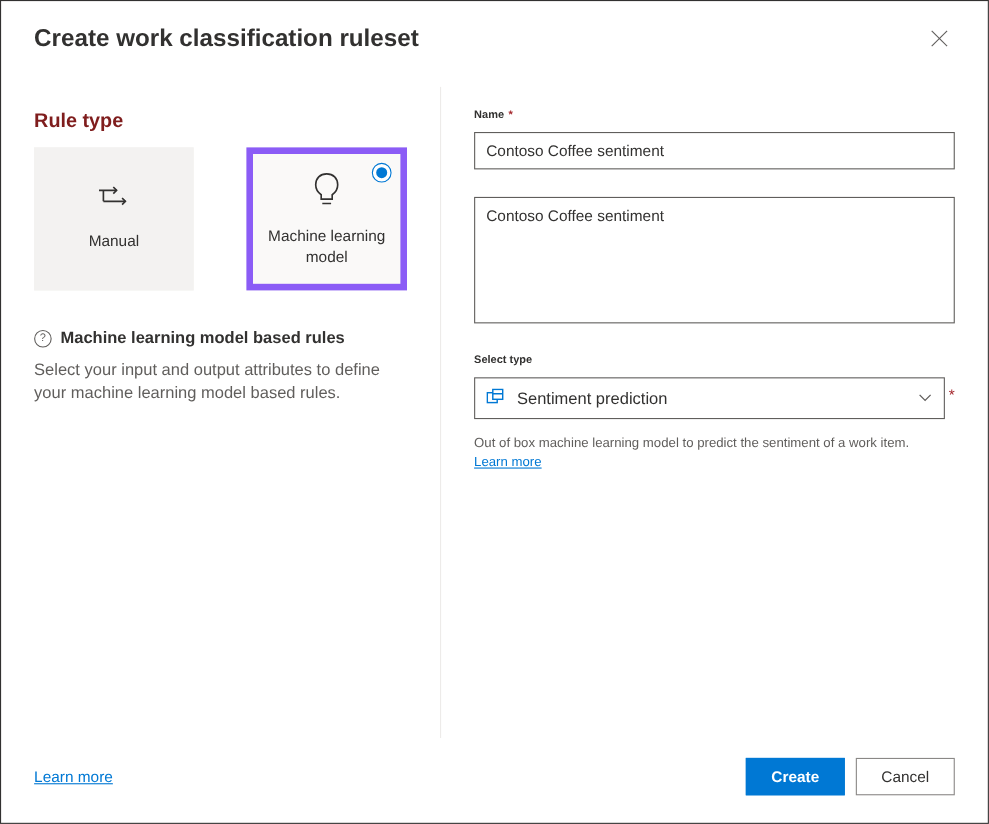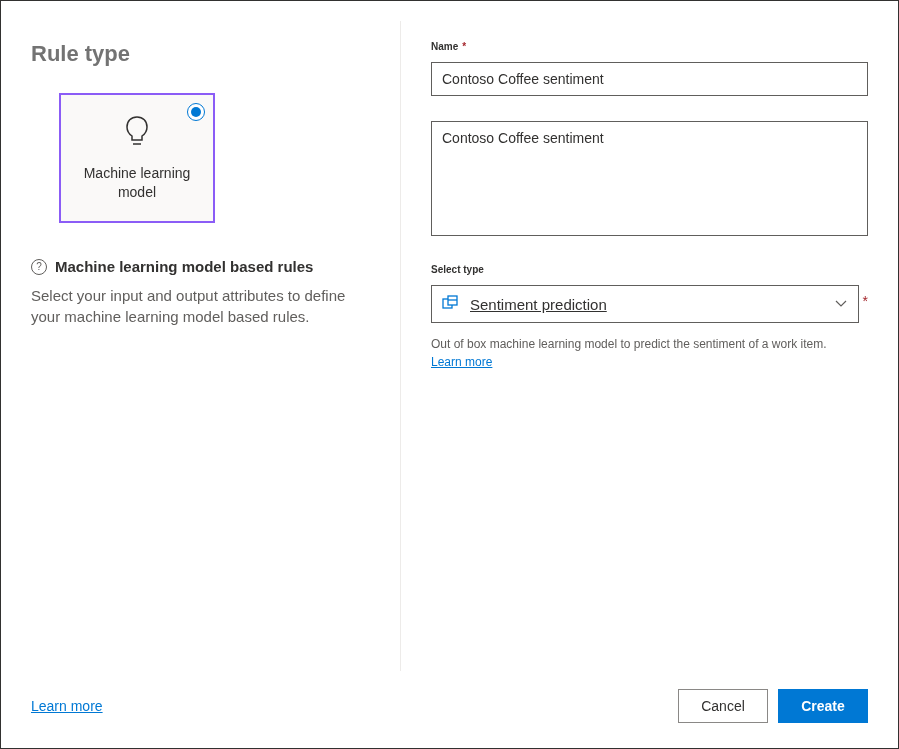--- a/index.html
+++ b/index.html
@@ -60,45 +60,45 @@
       padding-top: 20px;
       padding-bottom: 30px;
     }
     .right-pane {
       flex: 1;
       padding-left: 30px;
       padding-top: 20px;
       padding-bottom: 30px;
     }
     .section-title {
-      font-size: 22px;
+      font-size: 18px;
       font-weight: 600;
-      color: #737373;
-      margin-bottom: 26px;
+      color: #7f1d1d;
+      margin-bottom: 14px;
     }
     .rule-cards {
       display: flex;
       gap: 20px;
       margin-bottom: 35px;
     }
     .rule-card {
       width: 156px;
       height: 130px;
       background: #f3f2f1;
       border: 1px solid #f3f2f1;
       display: flex;
       flex-direction: column;
       align-items: center;
       justify-content: center;
       cursor: pointer;
       position: relative;
       padding: 10px;
     }
     .rule-card.selected {
-      border: 2px solid #8b5cf6;
+      border: 6px solid #8b5cf6;
       background: #faf9f8;
       margin-left: 28px;
     }
     .rule-card .card-icon {
       margin-bottom: 12px;
       color: #323130;
     }
     .rule-card .card-label {
       text-align: center;
       font-size: 14px;
@@ -209,21 +209,20 @@
       gap: 10px;
     }
     .select-icon {
       color: #0078d4;
       display: flex;
       align-items: center;
     }
     .select-text {
       font-size: 15px;
       color: #323130;
-      text-decoration: underline;
     }
     .chevron {
       color: #605e5c;
     }
     .outer-required {
       color: #a4262c;
       font-size: 14px;
       padding-top: 8px;
     }
     .hint-text {
@@ -270,29 +269,50 @@
       border-color: #0078d4;
       color: #fff;
       font-weight: 600;
     }
   </style>
 </head>
 <body>
 
 <div class="dialog">
 
+  <div class="header">
+    <h1 class="header-title">Create work classification ruleset</h1>
+    <button class="close-btn">
+      <svg viewBox="0 0 16 16" fill="none" stroke-width="1">
+        <line x1="1" y1="1" x2="15" y2="15"></line>
+        <line x1="15" y1="1" x2="1" y2="15"></line>
+      </svg>
+    </button>
+  </div>
 
   <div class="content">
 
     <div class="left-pane">
 
       <div class="section-title">Rule type</div>
 
       <div class="rule-cards">
 
+        <div class="rule-card">
+          <div class="card-icon">
+            <svg width="32" height="26" viewBox="0 0 32 26" fill="none" stroke="currentColor" stroke-width="1.5">
+              <line x1="2" y1="4" x2="18" y2="4"></line>
+              <polyline points="15,1 18,4 15,7"></polyline>
+              <line x1="6" y1="14" x2="26" y2="14"></line>
+              <polyline points="23,11 26,14 23,17"></polyline>
+              <line x1="6" y1="4" x2="6" y2="14"></line>
+            </svg>
+          </div>
+          <div class="card-label">Manual</div>
+        </div>
 
         <div class="rule-card selected">
           <div class="radio-indicator checked"></div>
           <div class="card-icon">
             <svg width="28" height="34" viewBox="0 0 28 34" fill="none" stroke="currentColor" stroke-width="1.5">
               <path d="M 14 2 C 8 2 4 6 4 12 C 4 16 6 19 9 21 L 9 25 L 19 25 L 19 21 C 22 19 24 16 24 12 C 24 6 20 2 14 2 Z"></path>
               <line x1="10" y1="29" x2="18" y2="29"></line>
             </svg>
           </div>
           <div class="card-label">Machine learning model</div>
@@ -344,18 +364,18 @@
         <a class="link">Learn more</a>
       </div>
 
     </div>
 
   </div>
 
   <div class="footer">
     <a class="footer-link">Learn more</a>
     <div class="footer-buttons">
+      <button class="btn primary">Create</button>
       <button class="btn">Cancel</button>
-      <button class="btn primary">Create</button>
     </div>
   </div>
 
 </div>
 
 </body></html>

